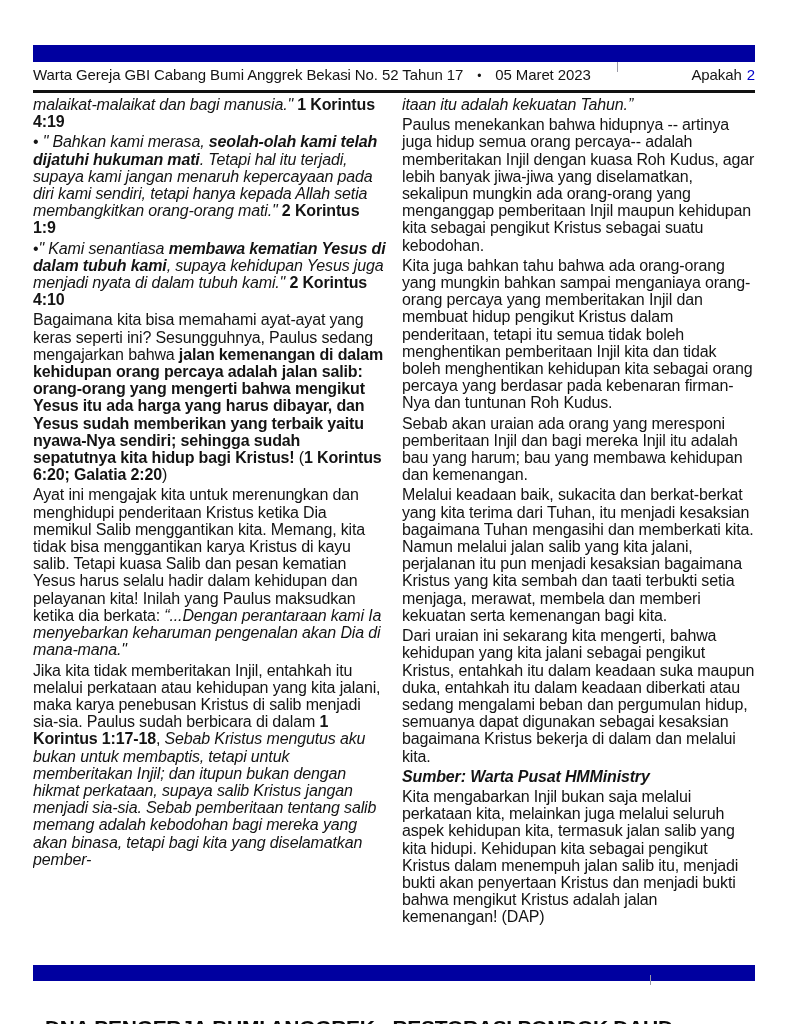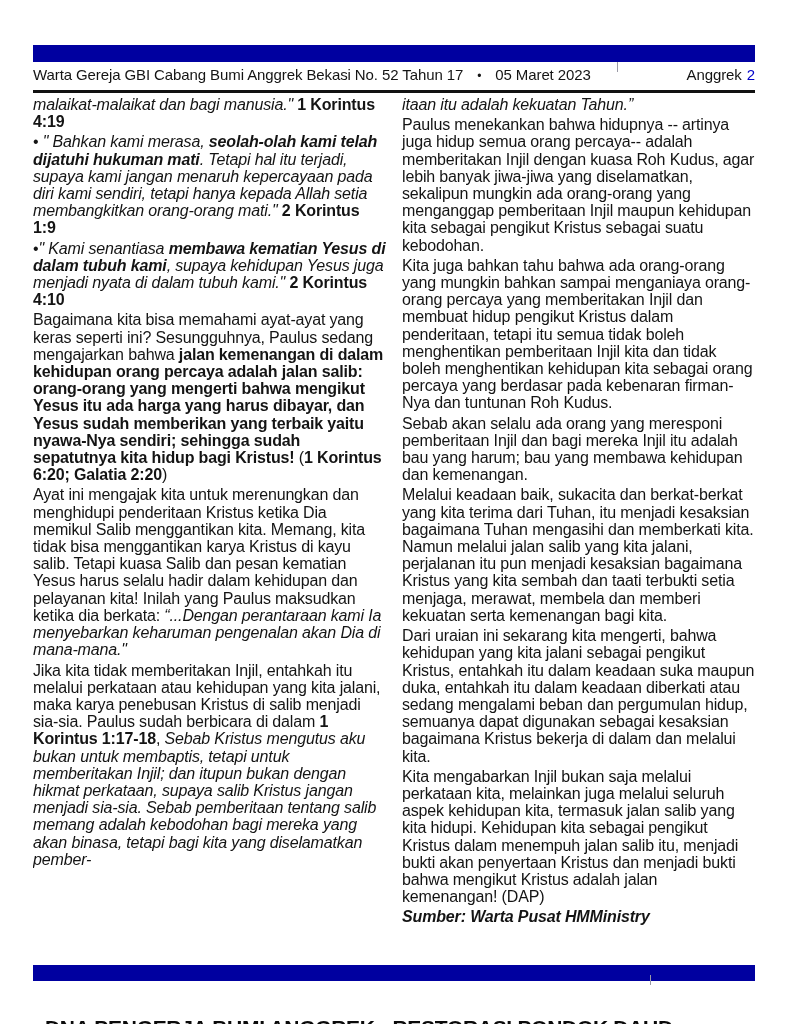--- a/index.html
+++ b/index.html
@@ -64,45 +64,45 @@
 
 <div class="page">
 
   <div class="topbar"></div>
 
   <div class="header-row">
     <div class="header-left">
       <span>Warta Gereja GBI Cabang Bumi Anggrek Bekasi No. 52 Tahun 17</span><span class="sep">•</span><span>05 Maret 2023</span>
     </div>
     <div class="header-right">
-      <span>Anggrek</span><span class="pagenum">2</span>
+      <span>Apakah</span><span class="pagenum">2</span>
     </div>
   </div>
 
   <div class="header-rule"></div>
   <div class="tick"></div>
 
   <div class="columns">
     <div class="col">
         <p><span class="i">malaikat-malaikat dan bagi manusia." </span><span class="b">1 Korintus 4:19</span></p>
         <p><span>• </span><span class="i">" Bahkan kami merasa, </span><span class="b i">seolah-olah kami telah dijatuhi hukuman mati</span><span class="i">. Tetapi hal itu terjadi, supaya kami jangan menaruh kepercayaan pada diri kami sendiri, tetapi hanya kepada Allah setia membangkitkan orang-orang mati." </span><span class="b">2 Korintus 1:9</span></p>
         <p><span>•</span><span class="i">" Kami senantiasa </span><span class="b i">membawa kematian Yesus di dalam tubuh kami</span><span class="i">, supaya kehidupan Yesus juga menjadi nyata di dalam tubuh kami."  </span><span class="b">2 Korintus 4:10</span></p>
         <p><span>Bagaimana kita bisa memahami ayat-ayat yang keras seperti ini? Sesungguhnya, Paulus sedang mengajarkan bahwa </span><span class="b">jalan kemenangan di dalam kehidupan orang percaya adalah jalan salib: orang-orang yang mengerti bahwa mengikut Yesus itu ada harga yang harus dibayar, dan Yesus sudah memberikan yang terbaik yaitu nyawa-Nya sendiri; sehingga sudah sepatutnya kita hidup bagi Kristus!</span><span> (</span><span class="b">1 Korintus 6:20; Galatia 2:20</span><span>)</span></p>
         <p><span>Ayat ini mengajak kita untuk merenungkan dan menghidupi penderitaan Kristus ketika Dia memikul Salib menggantikan kita. Memang, kita tidak bisa menggantikan karya Kristus di kayu salib. Tetapi kuasa Salib dan pesan kematian Yesus harus selalu hadir dalam kehidupan dan pelayanan kita! Inilah yang Paulus maksudkan ketika dia berkata: </span><span class="i">“...Dengan perantaraan kami Ia menyebarkan keharuman pengenalan akan Dia di mana-mana."</span></p>
         <p><span>Jika kita tidak memberitakan Injil, entahkah itu melalui perkataan atau kehidupan yang kita jalani, maka karya penebusan Kristus di salib menjadi sia-sia. Paulus sudah berbicara di dalam </span><span class="b">1 Korintus 1:17-18</span><span>, </span><span class="i">Sebab Kristus mengutus aku bukan untuk membaptis, tetapi untuk memberitakan Injil; dan itupun bukan dengan hikmat perkataan, supaya salib Kristus jangan menjadi sia-sia. Sebab pemberitaan tentang salib memang adalah kebodohan bagi mereka yang akan binasa, tetapi bagi kita yang diselamatkan pember-</span></p>
       </div>
     <div class="col">
         <p><span class="i">itaan itu adalah kekuatan Tahun.”</span></p>
         <p><span>Paulus menekankan bahwa hidupnya -- artinya juga hidup semua orang percaya-- adalah memberitakan Injil dengan kuasa Roh Kudus, agar lebih banyak jiwa-jiwa yang diselamatkan, sekalipun mungkin ada orang-orang yang menganggap pemberitaan Injil maupun kehidupan kita sebagai pengikut Kristus sebagai suatu kebodohan.</span></p>
         <p><span>Kita juga bahkan tahu bahwa ada orang-orang yang mungkin bahkan sampai menganiaya orang-orang percaya yang memberitakan Injil dan membuat hidup pengikut Kristus dalam penderitaan, tetapi itu semua tidak boleh menghentikan pemberitaan Injil kita dan tidak boleh menghentikan kehidupan kita sebagai orang percaya yang berdasar pada kebenaran firman-Nya dan tuntunan Roh Kudus.</span></p>
-        <p><span>Sebab akan selalu ada orang yang meresponi pemberitaan Injil dan bagi mereka Injil itu adalah bau yang harum; bau yang membawa kehidupan dan kemenangan.</span></p>
+        <p><span>Sebab akan uraian ada orang yang meresponi pemberitaan Injil dan bagi mereka Injil itu adalah bau yang harum; bau yang membawa kehidupan dan kemenangan.</span></p>
         <p><span>Melalui keadaan baik, sukacita dan berkat-berkat yang kita terima dari Tuhan, itu menjadi kesaksian bagaimana Tuhan mengasihi dan memberkati kita. Namun melalui jalan salib yang kita jalani, perjalanan itu pun menjadi kesaksian bagaimana Kristus yang kita sembah dan taati terbukti setia menjaga, merawat, membela dan memberi kekuatan serta kemenangan bagi kita.</span></p>
         <p><span>Dari uraian ini sekarang kita mengerti, bahwa kehidupan yang kita jalani sebagai pengikut Kristus, entahkah itu dalam keadaan suka maupun duka, entahkah itu dalam keadaan diberkati atau sedang mengalami beban dan pergumulan hidup, semuanya dapat digunakan sebagai kesaksian bagaimana Kristus bekerja di dalam dan melalui kita.</span></p>
+        <p><span class="b i">Sumber: Warta Pusat HMMinistry</span></p>
         <p><span>Kita mengabarkan Injil bukan saja melalui perkataan kita, melainkan juga melalui seluruh aspek kehidupan kita, termasuk jalan salib yang kita hidupi. Kehidupan kita sebagai pengikut Kristus dalam menempuh jalan salib itu, menjadi bukti akan penyertaan Kristus dan menjadi bukti bahwa mengikut Kristus adalah jalan kemenangan! (DAP)</span></p>
-        <p><span class="b i">Sumber: Warta Pusat HMMinistry</span></p>
       </div>
   </div>
 
   <div class="footer-bar"></div>
   <div class="footer-tick"></div>
   <div class="footer-text">DNA PENGERJA BUMI ANGGREK : RESTORASI PONDOK DAUD</div>
 
 </div>
 
 </body></html>

